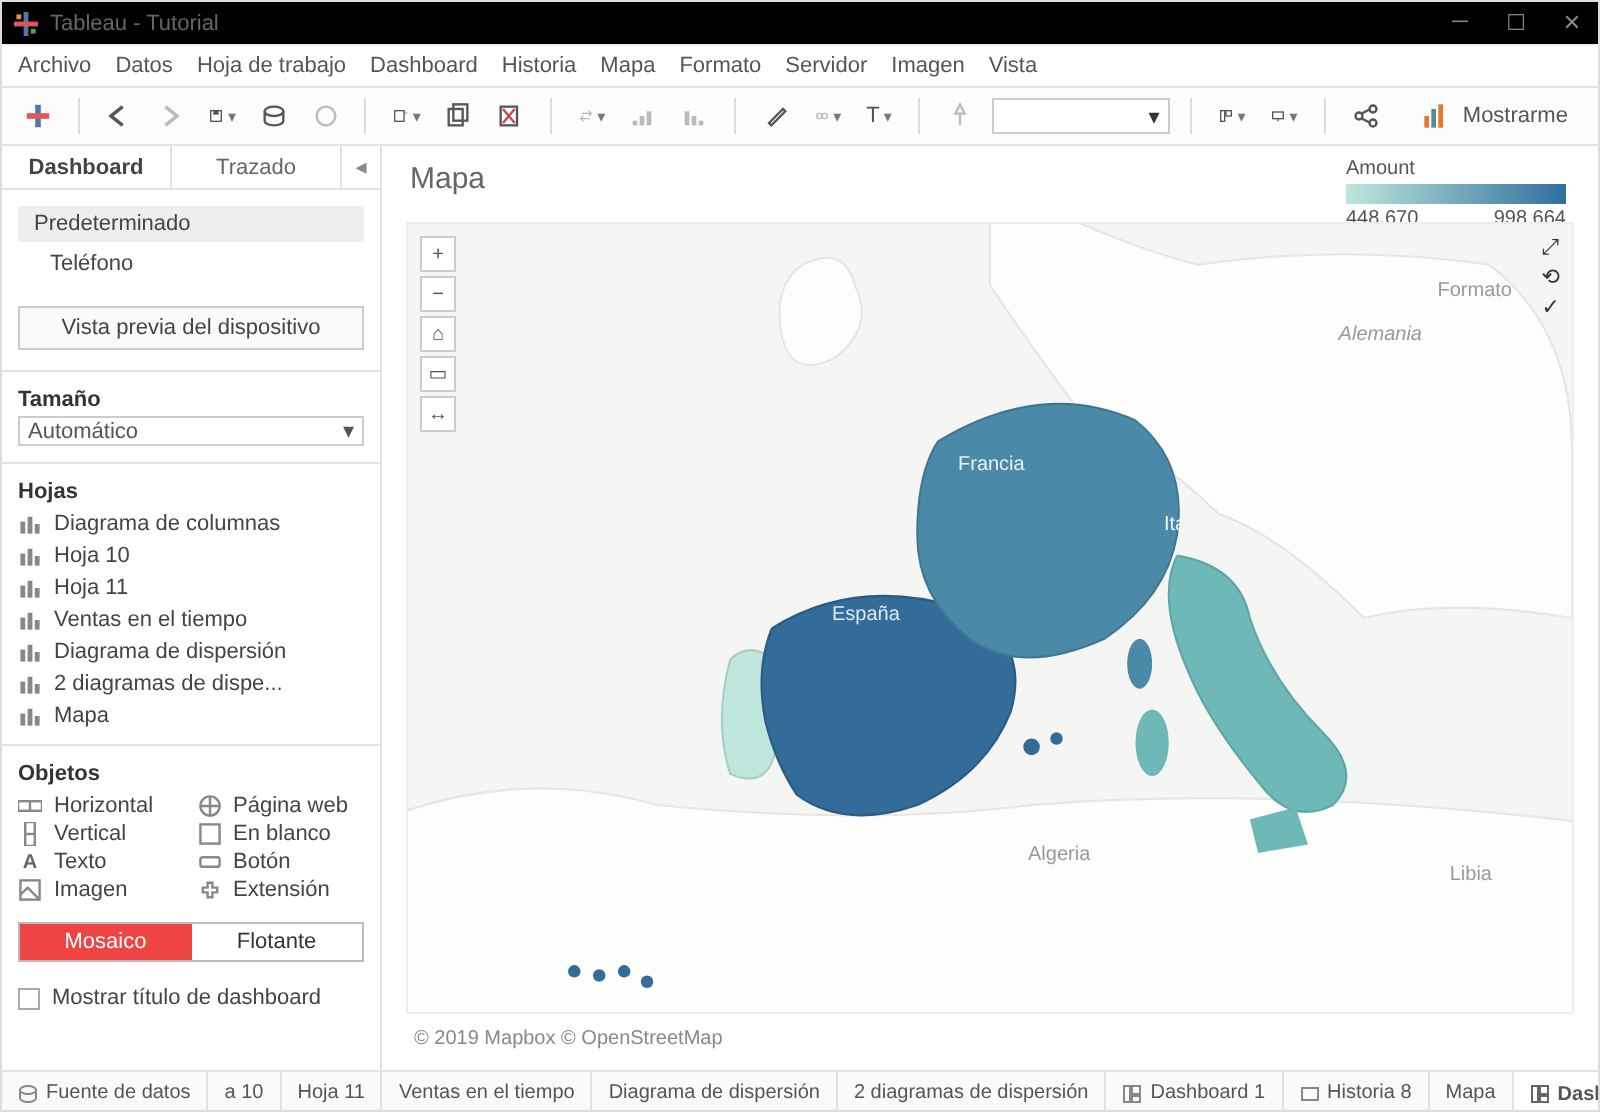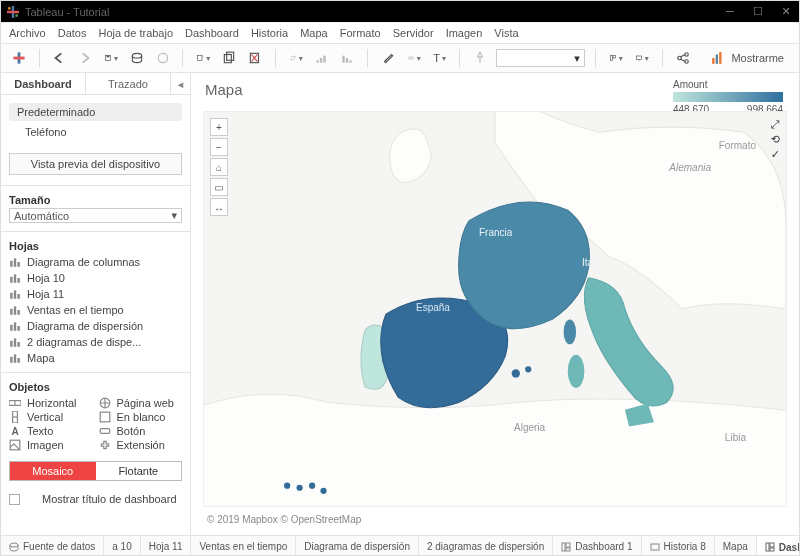--- a/index.html
+++ b/index.html
@@ -31,21 +31,21 @@
   .sect-title { font-weight:bold; font-size:11px; padding:6px 8px 2px 8px; color:#333; }
   .size-sel { margin:0 8px 6px 8px; border:1px solid #ccc; background:#fff; padding:0 4px; display:flex; justify-content:space-between; align-items:center; color:#555;}
   .sheet-list { padding:0 6px; }
   .sheet-item { display:flex; align-items:center; gap:6px; padding:2px 2px; color:#444; }
   .sheet-icon { width:12px; height:12px; display:inline-flex; align-items:center; justify-content:center; color:#888; }
   .obj-grid { display:grid; grid-template-columns: 1fr 1fr; gap:2px 6px; padding:2px 8px; }
   .obj-item { display:flex; align-items:center; gap:6px; color:#444; }
   .seg { display:flex; margin:8px; border:1px solid #bbb; }
   .seg div { flex:1; text-align:center; padding:3px 0; font-size:11px; }
   .seg .active { background:#ef4444; color:#fff; }
-  .cbrow { display:flex; align-items:center; gap:22px; padding:4px 8px 8px 8px; color:#444; }
+  .cbrow { display:flex; align-items:center; gap:6px; padding:4px 8px 8px 8px; color:#444; }
   .cbrow .cb { width:11px; height:11px; border:1px solid #aaa; background:#fff; }
   .main { flex:1; position:relative; background:#fff; }
   .sheet-title { position:absolute; top:8px; left:14px; font-size:15px; color:#666; }
   .legend { position:absolute; top:6px; right:16px; width:110px; }
   .legend-title { font-size:10px; color:#555; margin-bottom:2px;}
   .legend-bar { height:10px; background:linear-gradient(to right,#bfe6dc,#2f6f9e); }
   .legend-labels { display:flex; justify-content:space-between; font-size:10px; color:#555; margin-top:2px;}
   .map-wrap { position:absolute; top:38px; left:12px; right:12px; bottom:28px; background:#f7f7f5; overflow:hidden; border:1px solid #eee;}
   .mtools { position:absolute; top:6px; left:6px; display:flex; flex-direction:column; gap:2px; }
   .mtools .mt { width:18px; height:18px; background:#fff; border:1px solid #ccc; display:flex; align-items:center; justify-content:center; font-size:10px; color:#555;}

